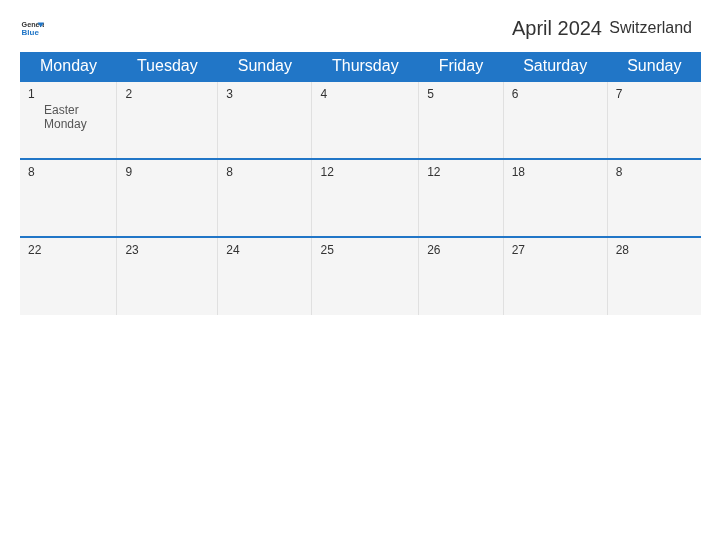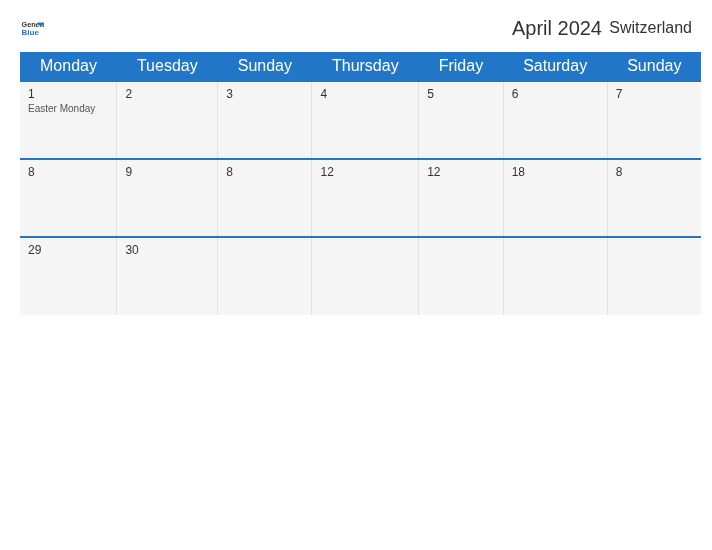--- a/index.html
+++ b/index.html
@@ -73,23 +73,24 @@
       border-right: 1px solid #e0e0e0;
     }
     .calendar-table tbody td:last-child {
       border-right: none;
     }
     .day-number {
       font-size: 12px;
       color: #333;
     }
     .holiday-label {
-      font-size: 10px;
+      font-size: 12px;
       color: #555;
       margin-top: 2px;
+      margin-left: 16px;
     }
     .empty-cell {
       background: #f5f5f5;
     }
   </style>
 </head>
 <body>
 
 <div class="calendar-container">
   <div class="header">
@@ -159,26 +160,36 @@
           </td>
           <td>
             <div class="day-number">18</div>
           </td>
           <td>
             <div class="day-number">8</div>
           </td>
         </tr>
         <tr>
           <td>
-            <div class="day-number">29</div>
+            <div class="day-number">22</div>
           </td>
           <td>
-            <div class="day-number">30</div>
+            <div class="day-number">23</div>
           </td>
-          <td class="empty-cell"></td>
-          <td class="empty-cell"></td>
-          <td class="empty-cell"></td>
-          <td class="empty-cell"></td>
-          <td class="empty-cell"></td>
+          <td>
+            <div class="day-number">24</div>
+          </td>
+          <td>
+            <div class="day-number">25</div>
+          </td>
+          <td>
+            <div class="day-number">26</div>
+          </td>
+          <td>
+            <div class="day-number">27</div>
+          </td>
+          <td>
+            <div class="day-number">28</div>
+          </td>
         </tr>
       </tbody>
   </table>
 </div>
 
 </body></html>

